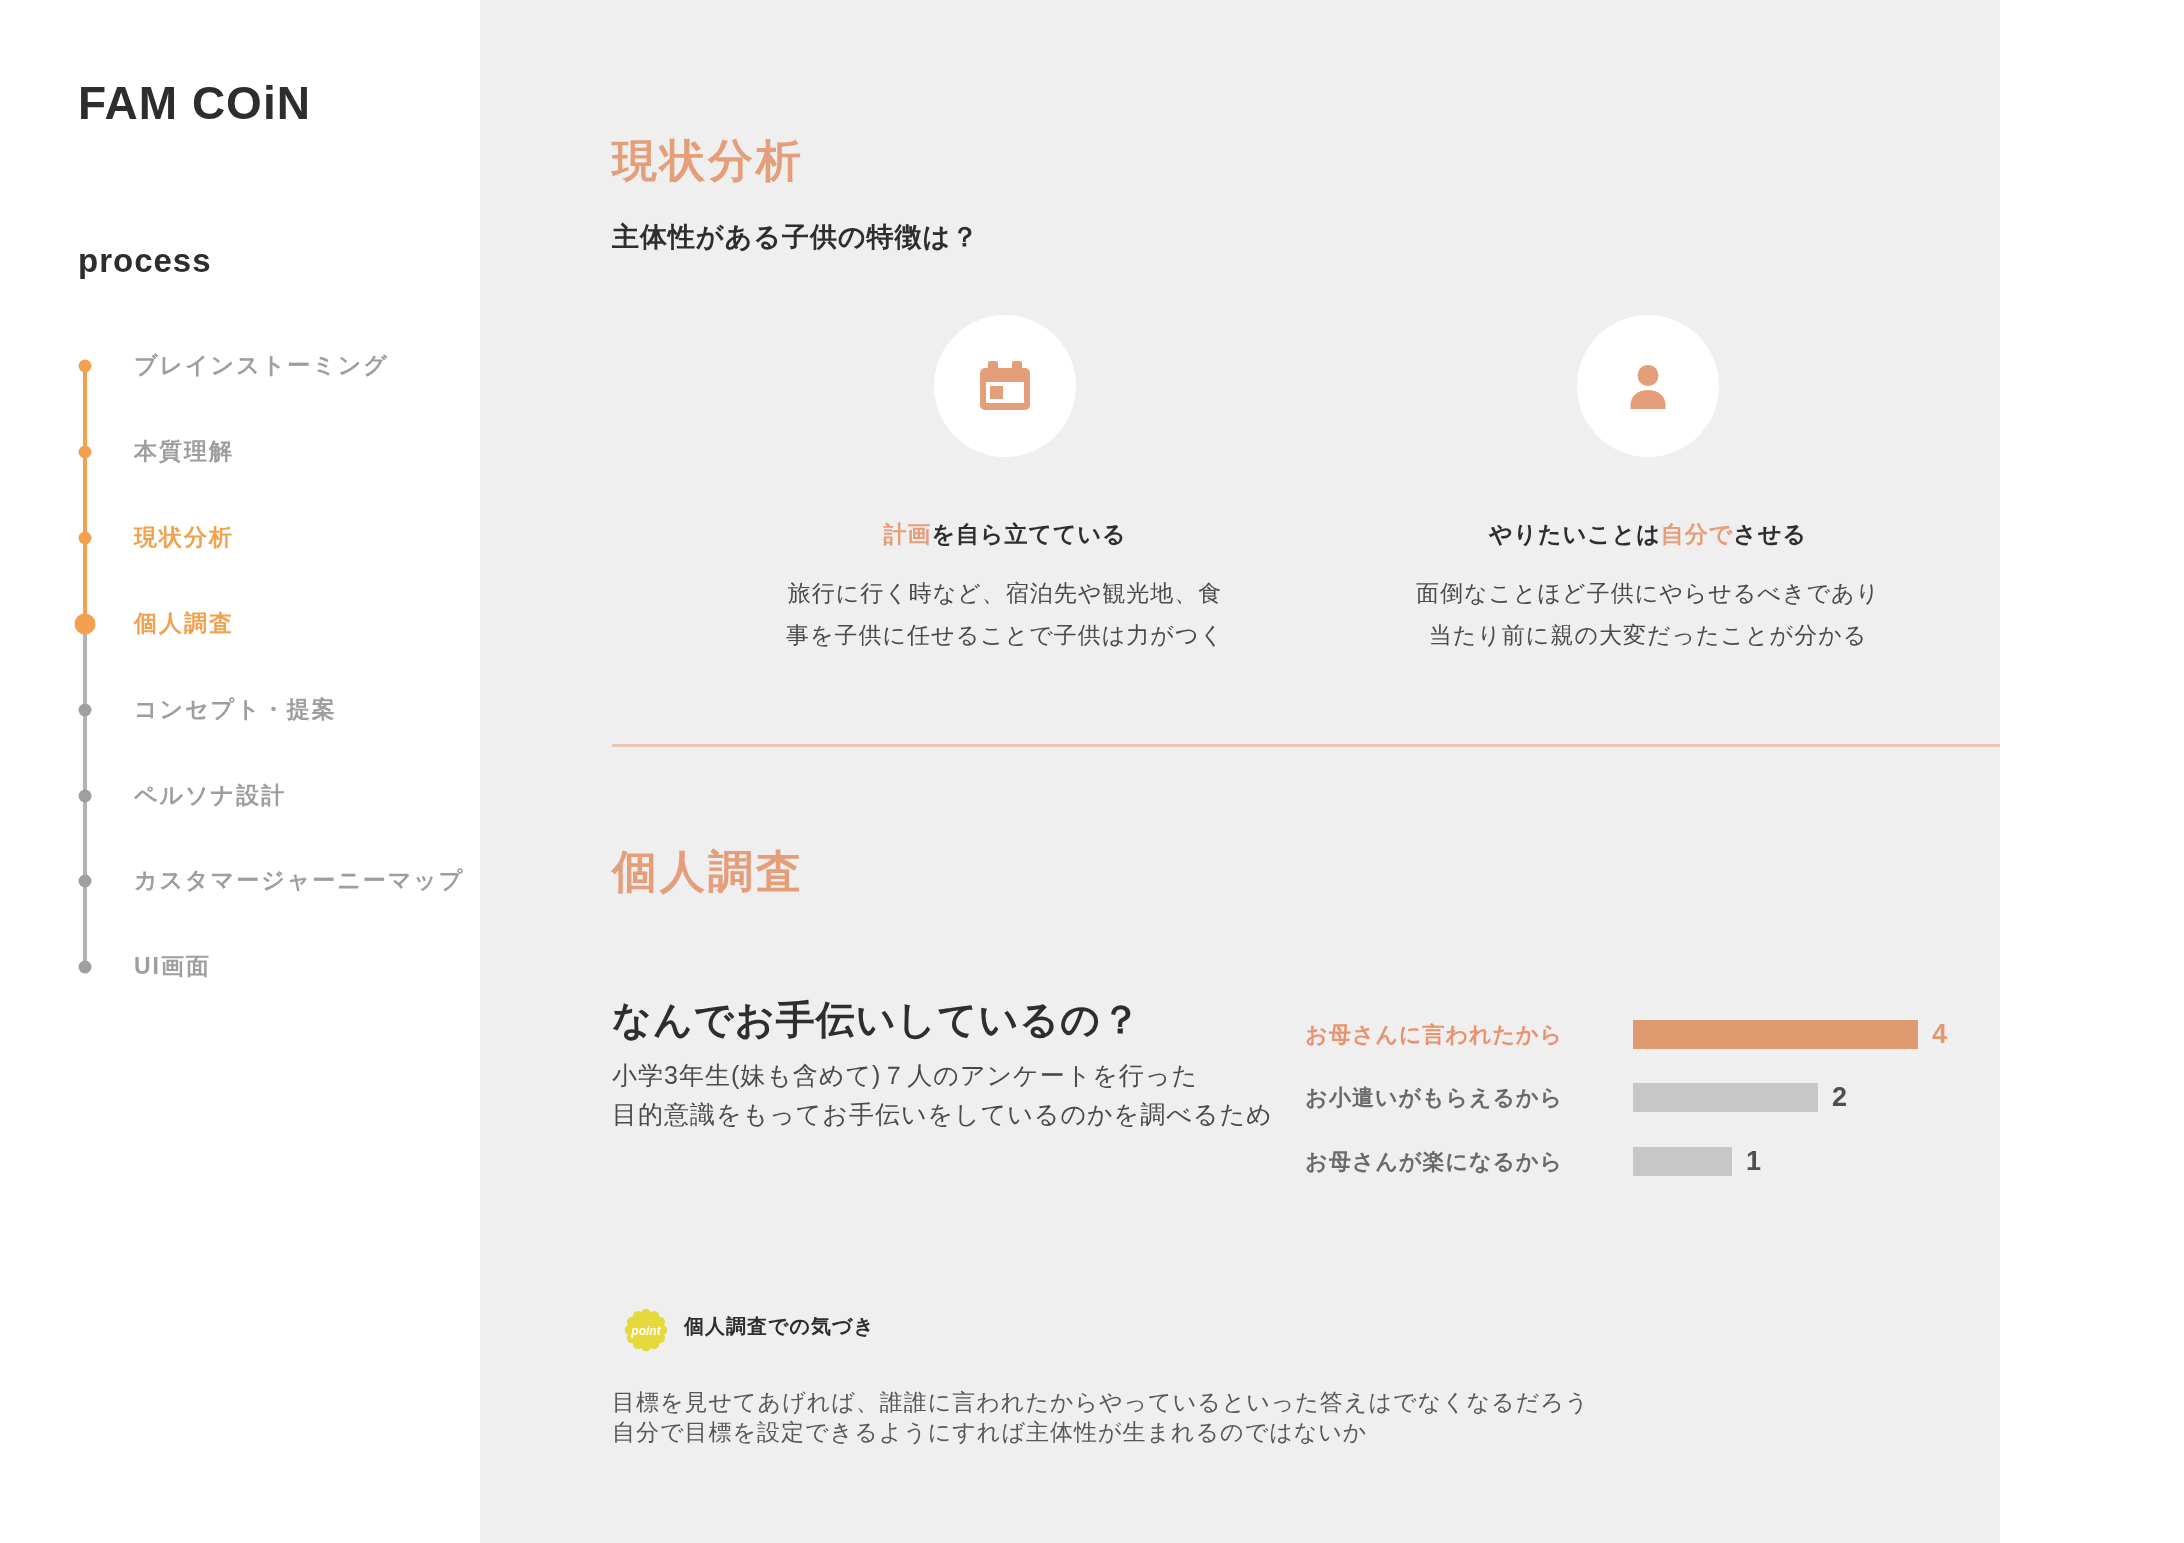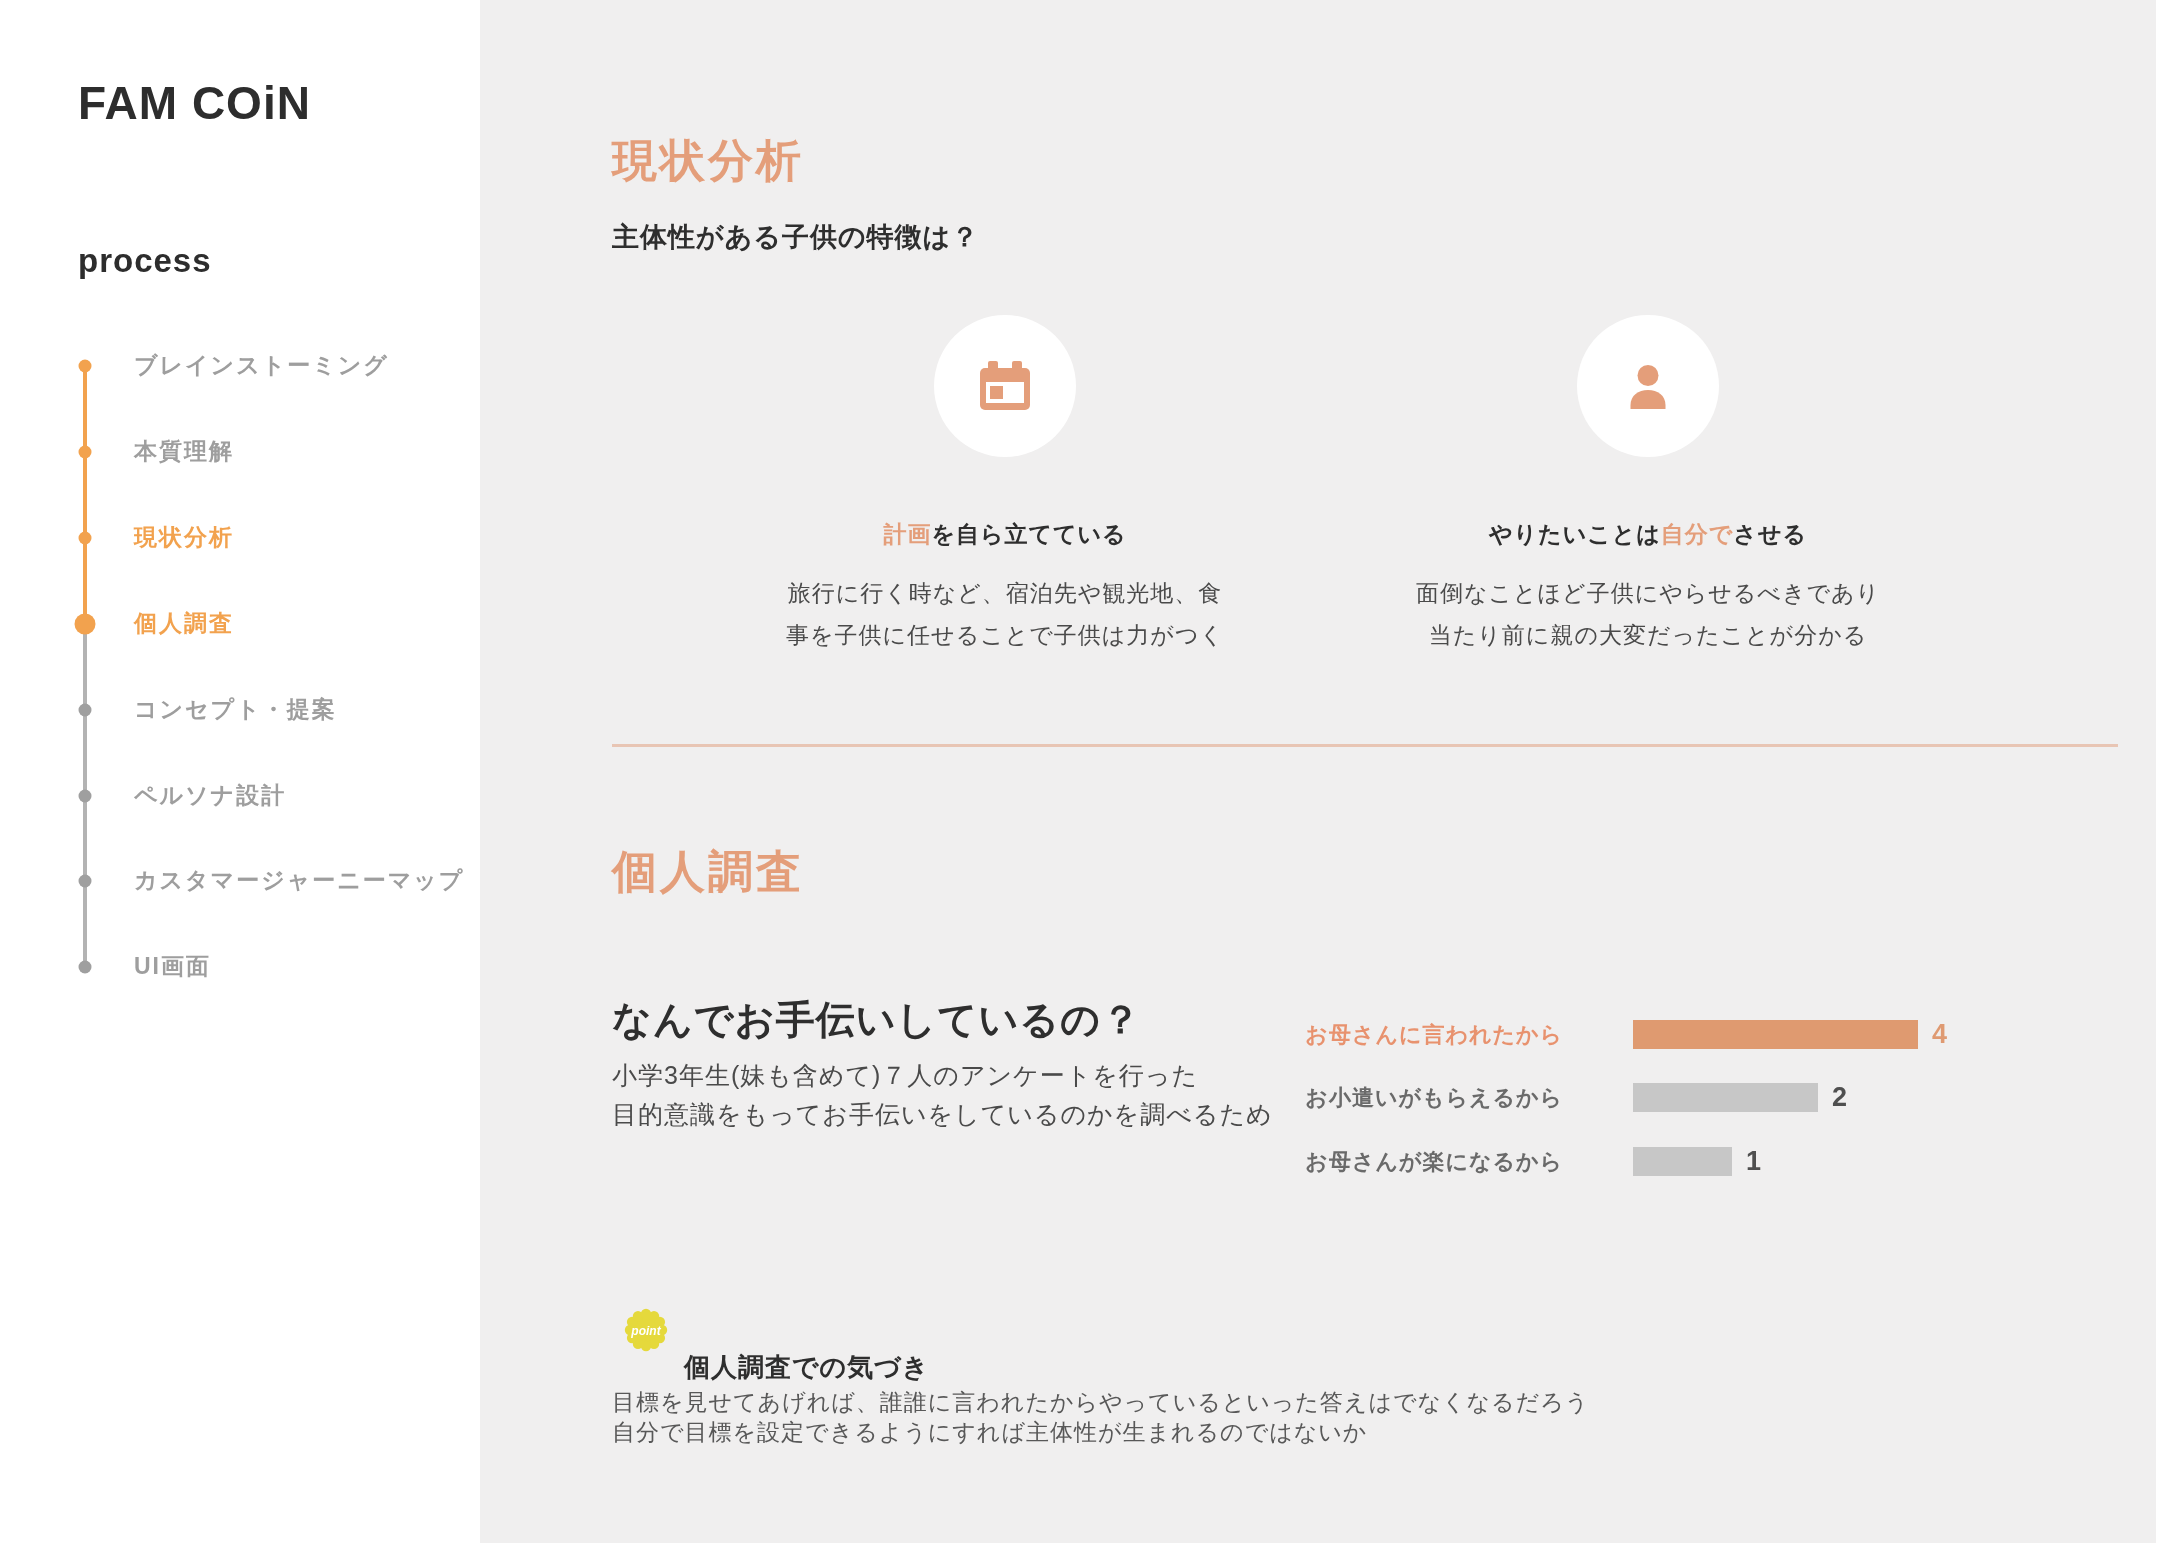--- a/index.html
+++ b/index.html
@@ -11,21 +11,21 @@
     --badge-yellow:#E5D93C;
     --content-bg:#F0EFEF;
     --sidebar-bg:#FFFFFF;
     --ink:#2E2E2E;
     --body-gray:#4A4A4A;
     --muted:#9E9E9E;
   }
   *{margin:0;padding:0;box-sizing:border-box;}
   html,body{background:#fff;}
   .page{
-    position:relative;width:2156px;height:1543px;overflow:hidden;
+    position:relative;width:2000px;height:1543px;overflow:hidden;
     background:var(--content-bg);
     font-family:"Liberation Sans","DejaVu Sans",sans-serif;
     color:var(--ink);
     text-decoration:underline;
   }
   
   .sidebar{position:absolute;left:0;top:0;width:480px;height:1543px;background:var(--sidebar-bg);}
   .logo{position:absolute;left:78px;top:76px;font-size:46px;font-weight:800;letter-spacing:1px;color:#2D2D2D;}
   .process-title{position:absolute;left:78px;top:222px;font-size:33px;font-weight:800;color:#2D2D2D;letter-spacing:1px;margin-top:20px;}
   .tl-line{position:absolute;left:83px;width:4px;border-radius:2px;}
@@ -61,21 +61,21 @@
   .chart-row .chart-bar{height:29px;background:var(--bar-gray);margin-left:70px;}
   .chart-row .chart-value{margin-left:14px;font-size:27px;font-weight:800;color:#4F4F4F;}
   .chart-row.highlight .chart-label{color:#E8926E;}
   .chart-row.highlight .chart-bar{background:var(--bar-highlight);}
   .chart-row.highlight .chart-value{color:#DF9A72;}
   .row-0{top:1020px;}
   .row-1{top:1083px;}
   .row-2{top:1147px;}
   
   .badge{position:absolute;left:623px;top:1307px;width:46px;height:46px;}
-  .insight-title{position:absolute;left:684px;top:1313px;font-size:26px;font-weight:800;color:var(--ink);letter-spacing:1px;white-space:nowrap;margin-top:37px;}
+  .insight-title{position:absolute;left:684px;top:1313px;font-size:20px;font-weight:800;color:var(--ink);letter-spacing:1px;white-space:nowrap;}
   .insight-text{position:absolute;left:612px;top:1387px;font-size:23px;line-height:30px;color:#585858;letter-spacing:1px;white-space:nowrap;}
 </style>
 </head>
 <body>
 
 <div class="page">
 
   <aside class="sidebar">
     <div class="logo">FAM COiN</div>
     <div class="process-title">process</div>

